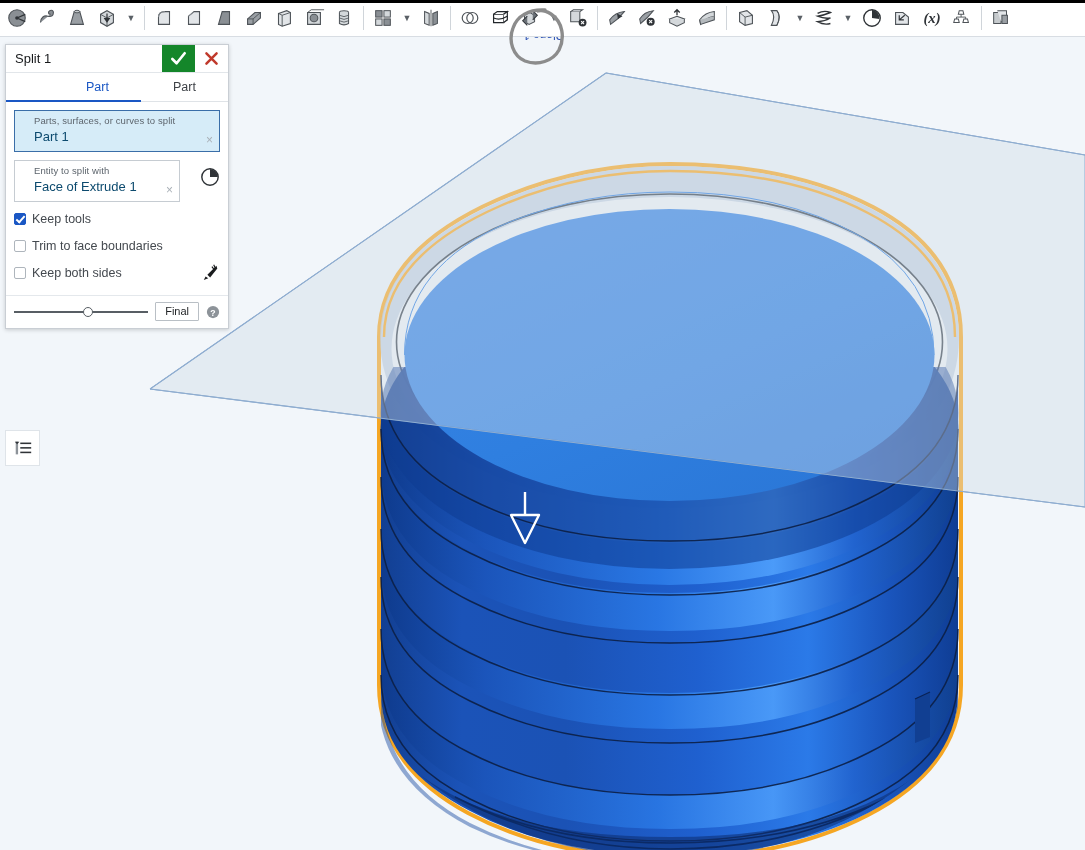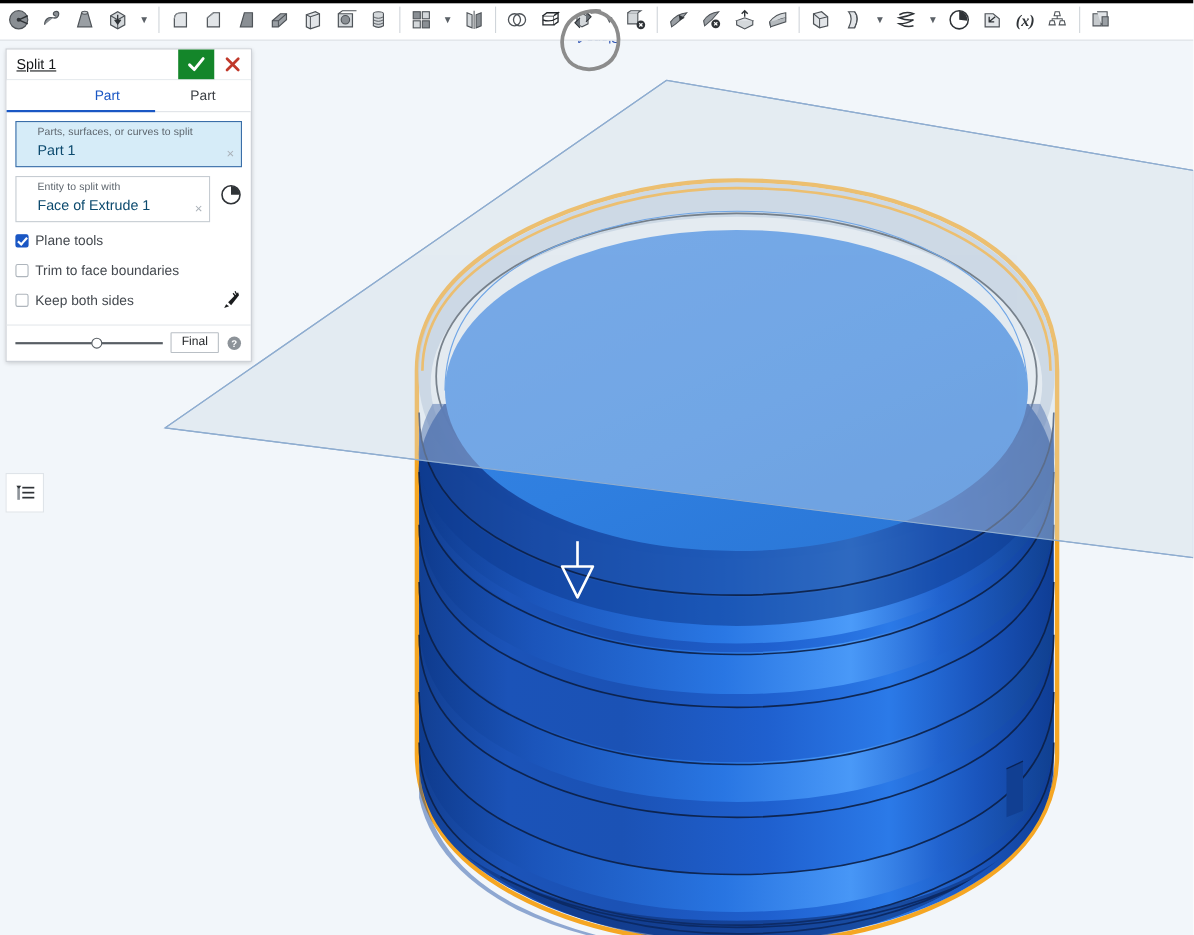--- a/index.html
+++ b/index.html
@@ -95,21 +95,20 @@
     align-items: stretch;
     border-bottom: 1px solid #e2e6ea;
   }
   #dlg-title {
     flex: 1 1 auto;
     display: flex;
     align-items: center;
     padding-left: 9px;
     font-size: 13px;
     color: #17191b;
-    text-decoration: underline;
   }
   #dlg-ok {
     width: 33px;
     background: #14862a;
     display: flex;
     align-items: center;
     justify-content: center;
     cursor: pointer;
   }
   #dlg-cancel {
@@ -179,21 +178,21 @@
     right: 6px;
     bottom: 5px;
     font-size: 12px;
     color: #a9b0b7;
     cursor: pointer;
     line-height: 1;
   }
   .row-with-icon {
     display: flex;
     align-items: flex-start;
-    gap: 9px;
+    gap: 20px;
     margin-top: 8px;
   }
   .row-with-icon .field { flex: 1 1 auto; }
   #history-icon {
     flex: 0 0 auto;
     width: 20px;
     height: 20px;
     margin-top: 7px;
     cursor: pointer;
   }
@@ -731,21 +730,21 @@
       <div id="history-icon">
         <svg width="20" height="20" viewBox="0 0 22 22">
           <circle cx="11" cy="11" r="9" fill="none" stroke="#2f3337" stroke-width="1.6"></circle>
           <path d="M11 11 L11 2.2 A8.8 8.8 0 0 1 19.6 11 Z" fill="#2f3337"></path>
         </svg>
       </div>
     </div>
 
     <div class="cb-row">
       <div class="cb checked"></div>
-      <div class="cb-label">Plane tools</div>
+      <div class="cb-label">Keep tools</div>
     </div>
 
     <div class="cb-row">
       <div class="cb"></div>
       <div class="cb-label">Trim to face boundaries</div>
     </div>
 
     <div class="cb-row">
       <div class="cb"></div>
       <div class="cb-label">Keep both sides</div>

